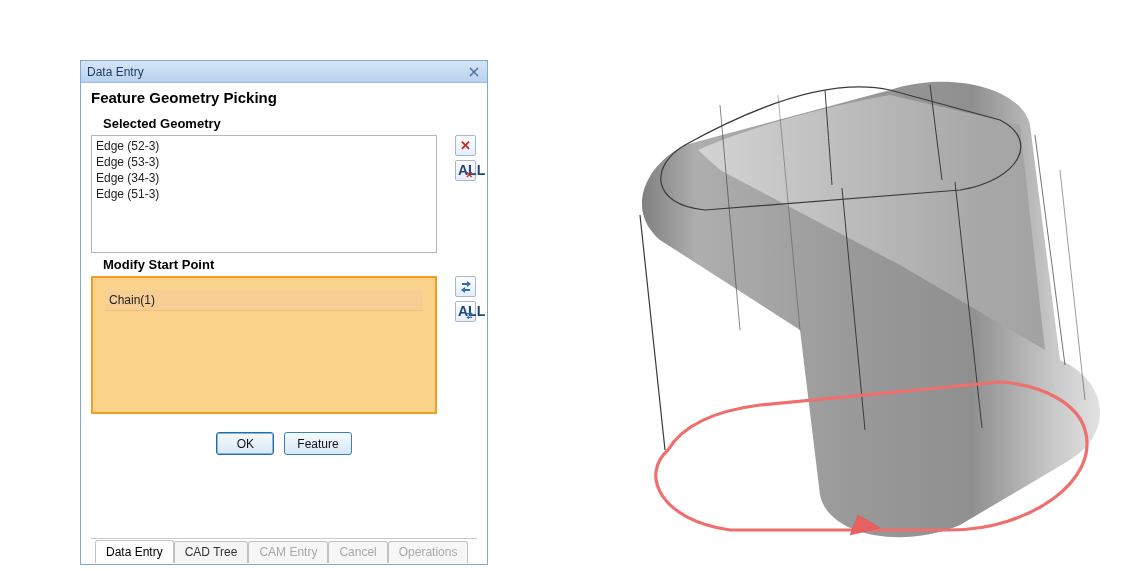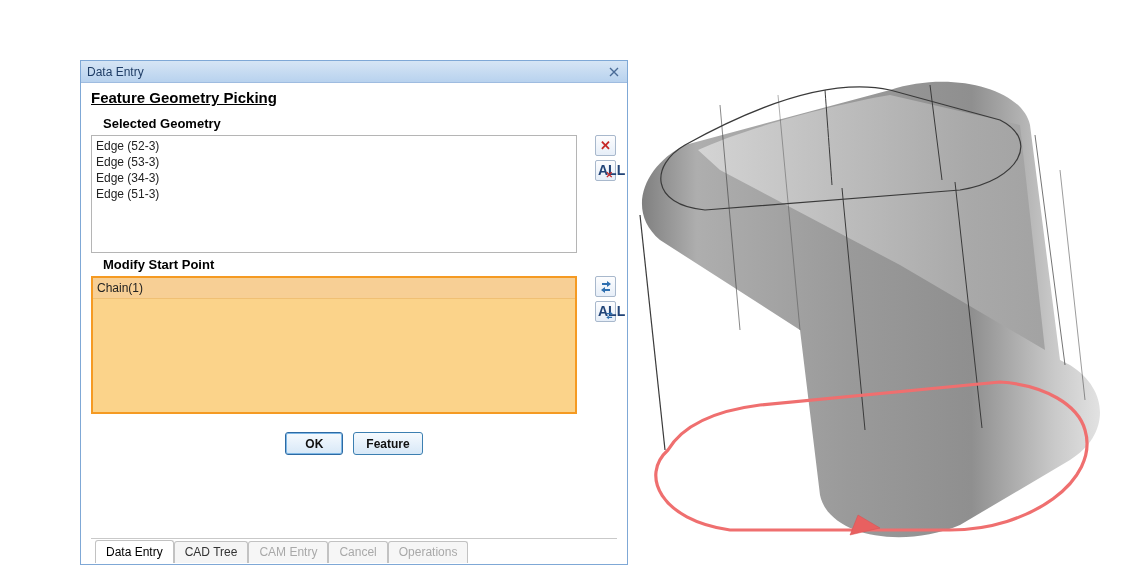--- a/index.html
+++ b/index.html
@@ -9,21 +9,21 @@
     background: #fff;
     width: 1142px;
     height: 571px;
     position: relative;
     overflow: hidden;
   }
   .dialog {
     position: absolute;
     left: 80px;
     top: 60px;
-    width: 548px;
+    width: 408px;
     height: 505px;
     border: 1px solid #7fa8d6;
     background: #7dd3fc;
     display: flex;
     flex-direction: column;
   }
   .titlebar {
     height: 22px;
     background: linear-gradient(to bottom, #d6e5f5, #b8d2ee);
     border-bottom: 1px solid #9fbce0;
@@ -49,21 +49,20 @@
     padding: 6px 10px 2px 10px;
     background: #fff;
     display: flex;
     flex-direction: column;
   }
   .main-heading {
     font-size: 15px;
     font-weight: bold;
     color: #000;
     margin-bottom: 6px;
-    text-decoration: underline;
   }
   .section-heading {
     font-size: 13px;
     font-weight: bold;
     color: #000;
     margin: 4px 0 4px 12px;
   }
   .list-row {
     display: flex;
     align-items: flex-start;
@@ -74,21 +73,21 @@
     height: 118px;
     border: 1px solid #b5b5b5;
     background: #fff;
     padding: 2px 4px;
     overflow: auto;
   }
   .listbox.orange {
     border: 2px solid #f59a22;
     background: #fbd38a;
     height: 138px;
-    padding: 0;
+    padding: 12px;
   }
   .orange-selected {
     background: #f7cf95;
     padding: 2px 4px;
     border-bottom: 1px solid #f0c074;
     color: #2b2b2b;
   }
   .list-item {
     line-height: 16px;
     color: #222;
@@ -133,21 +132,20 @@
     color: #c62828;
     font-size: 9px;
     font-weight: bold;
   }
   .swap-arrows svg { width:14px; height:14px; }
   .buttons-row {
     display: flex;
     justify-content: center;
     gap: 10px;
     margin-top: 18px;
-    font-weight: bold;
   }
   .dlg-btn {
     min-width: 58px;
     height: 23px;
     border: 1px solid #3c7fb1;
     border-radius: 3px;
     background: linear-gradient(to bottom, #f6fafe, #d7e8f7);
     color: #111;
     font-size: 12px;
     padding: 0 12px;

